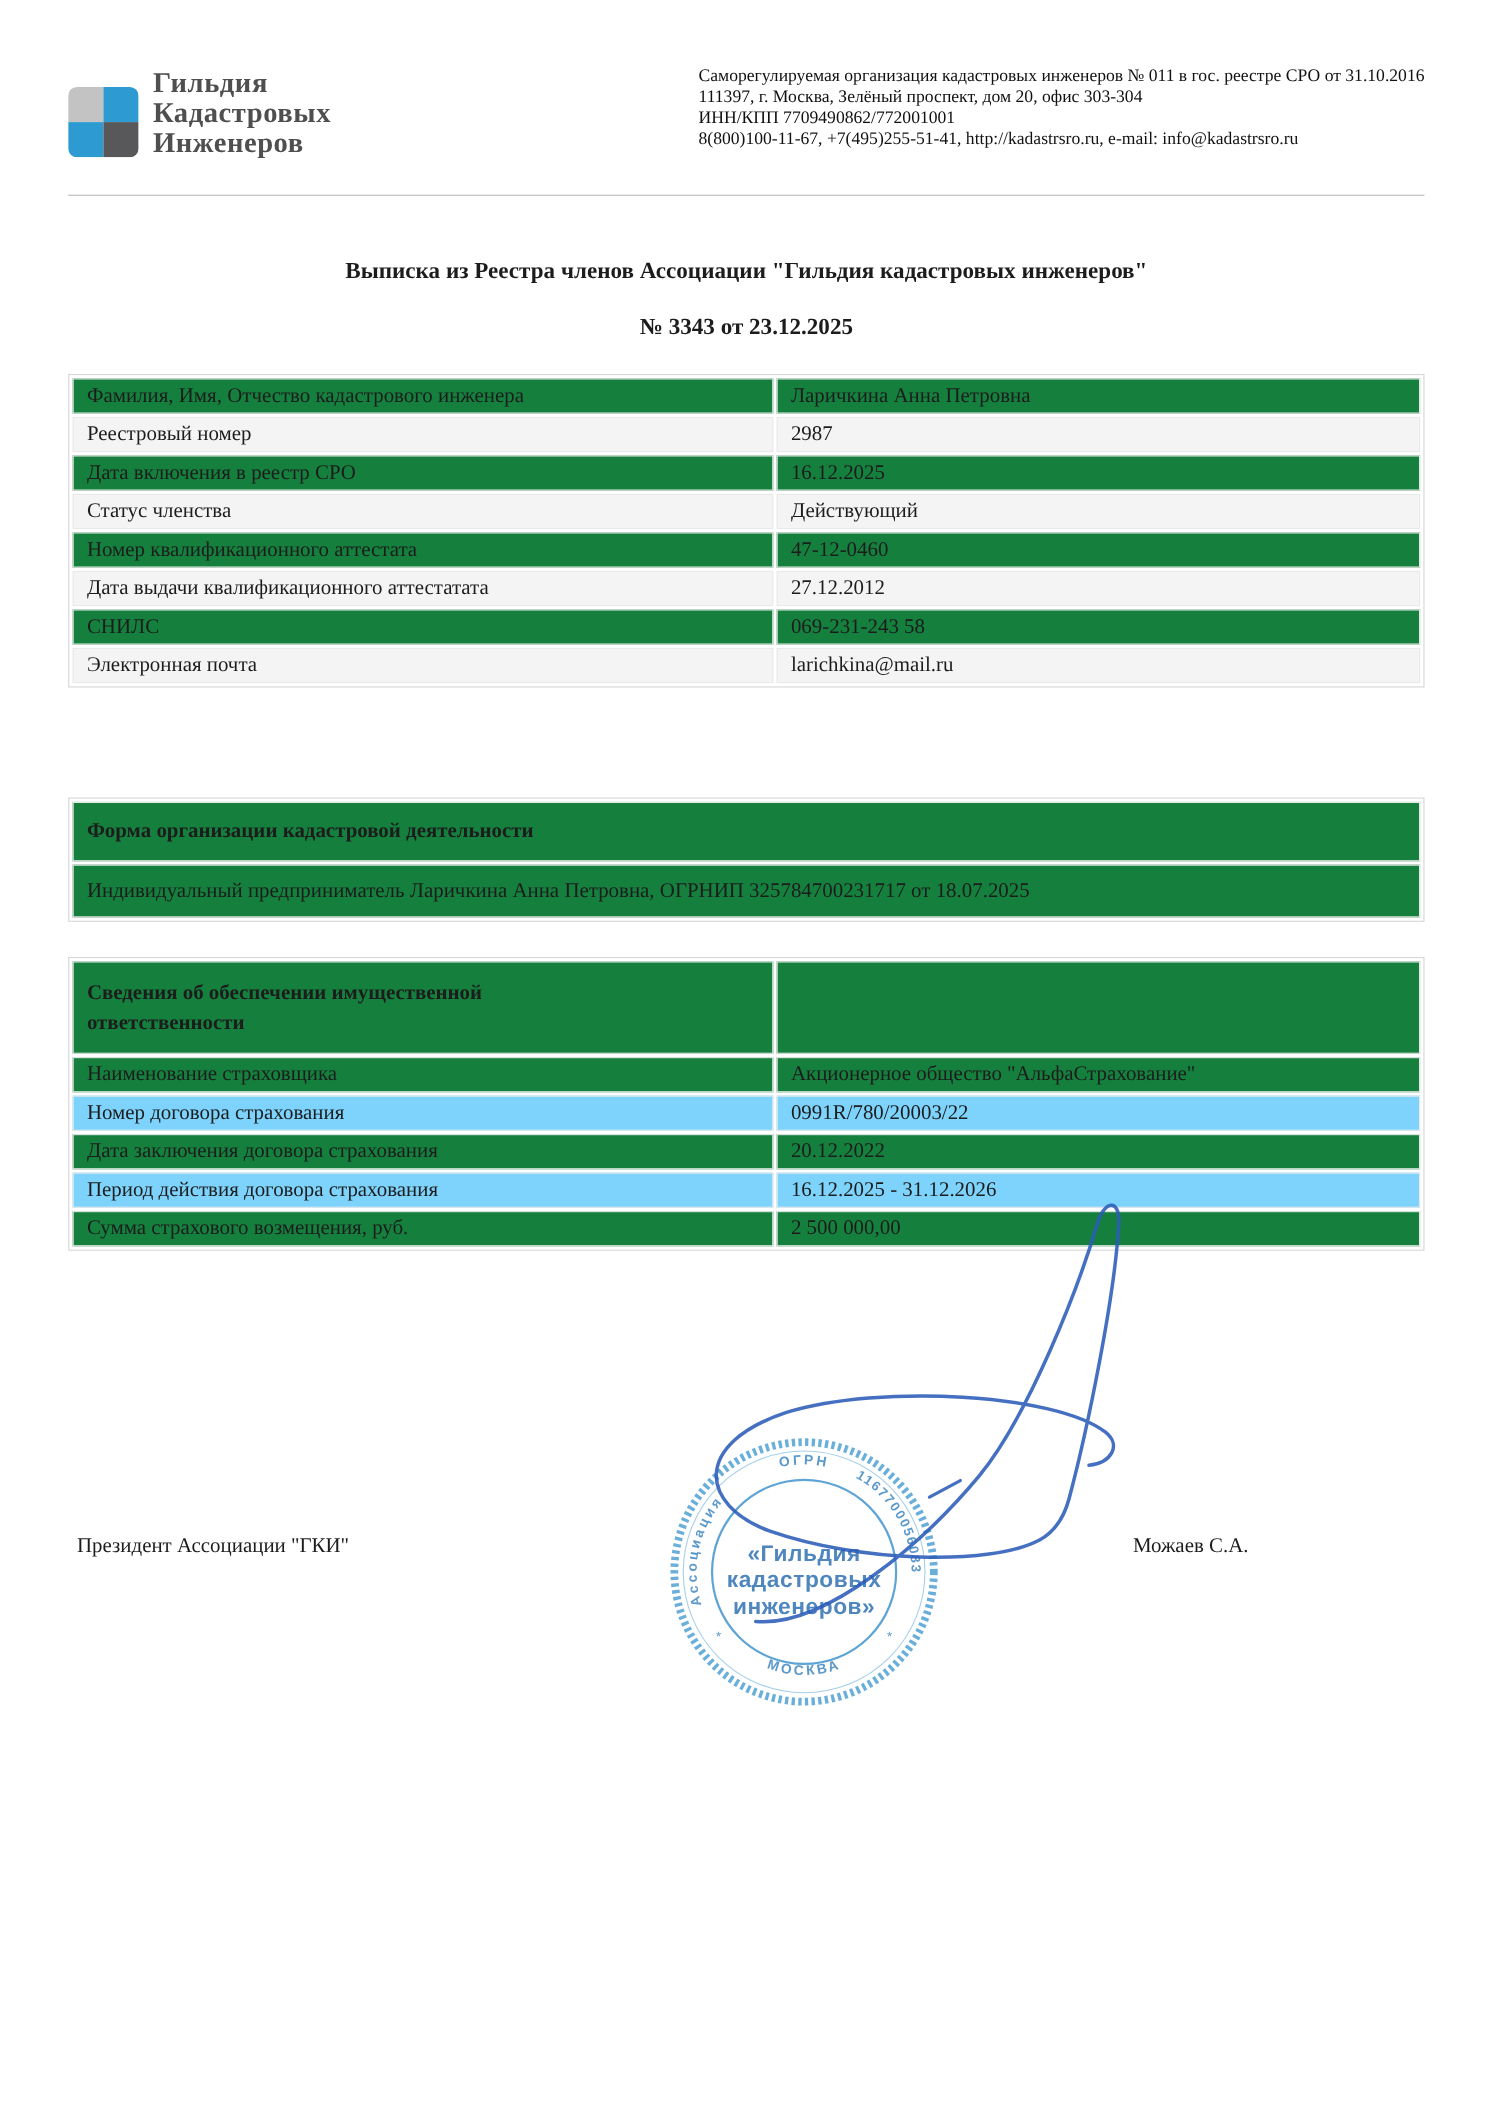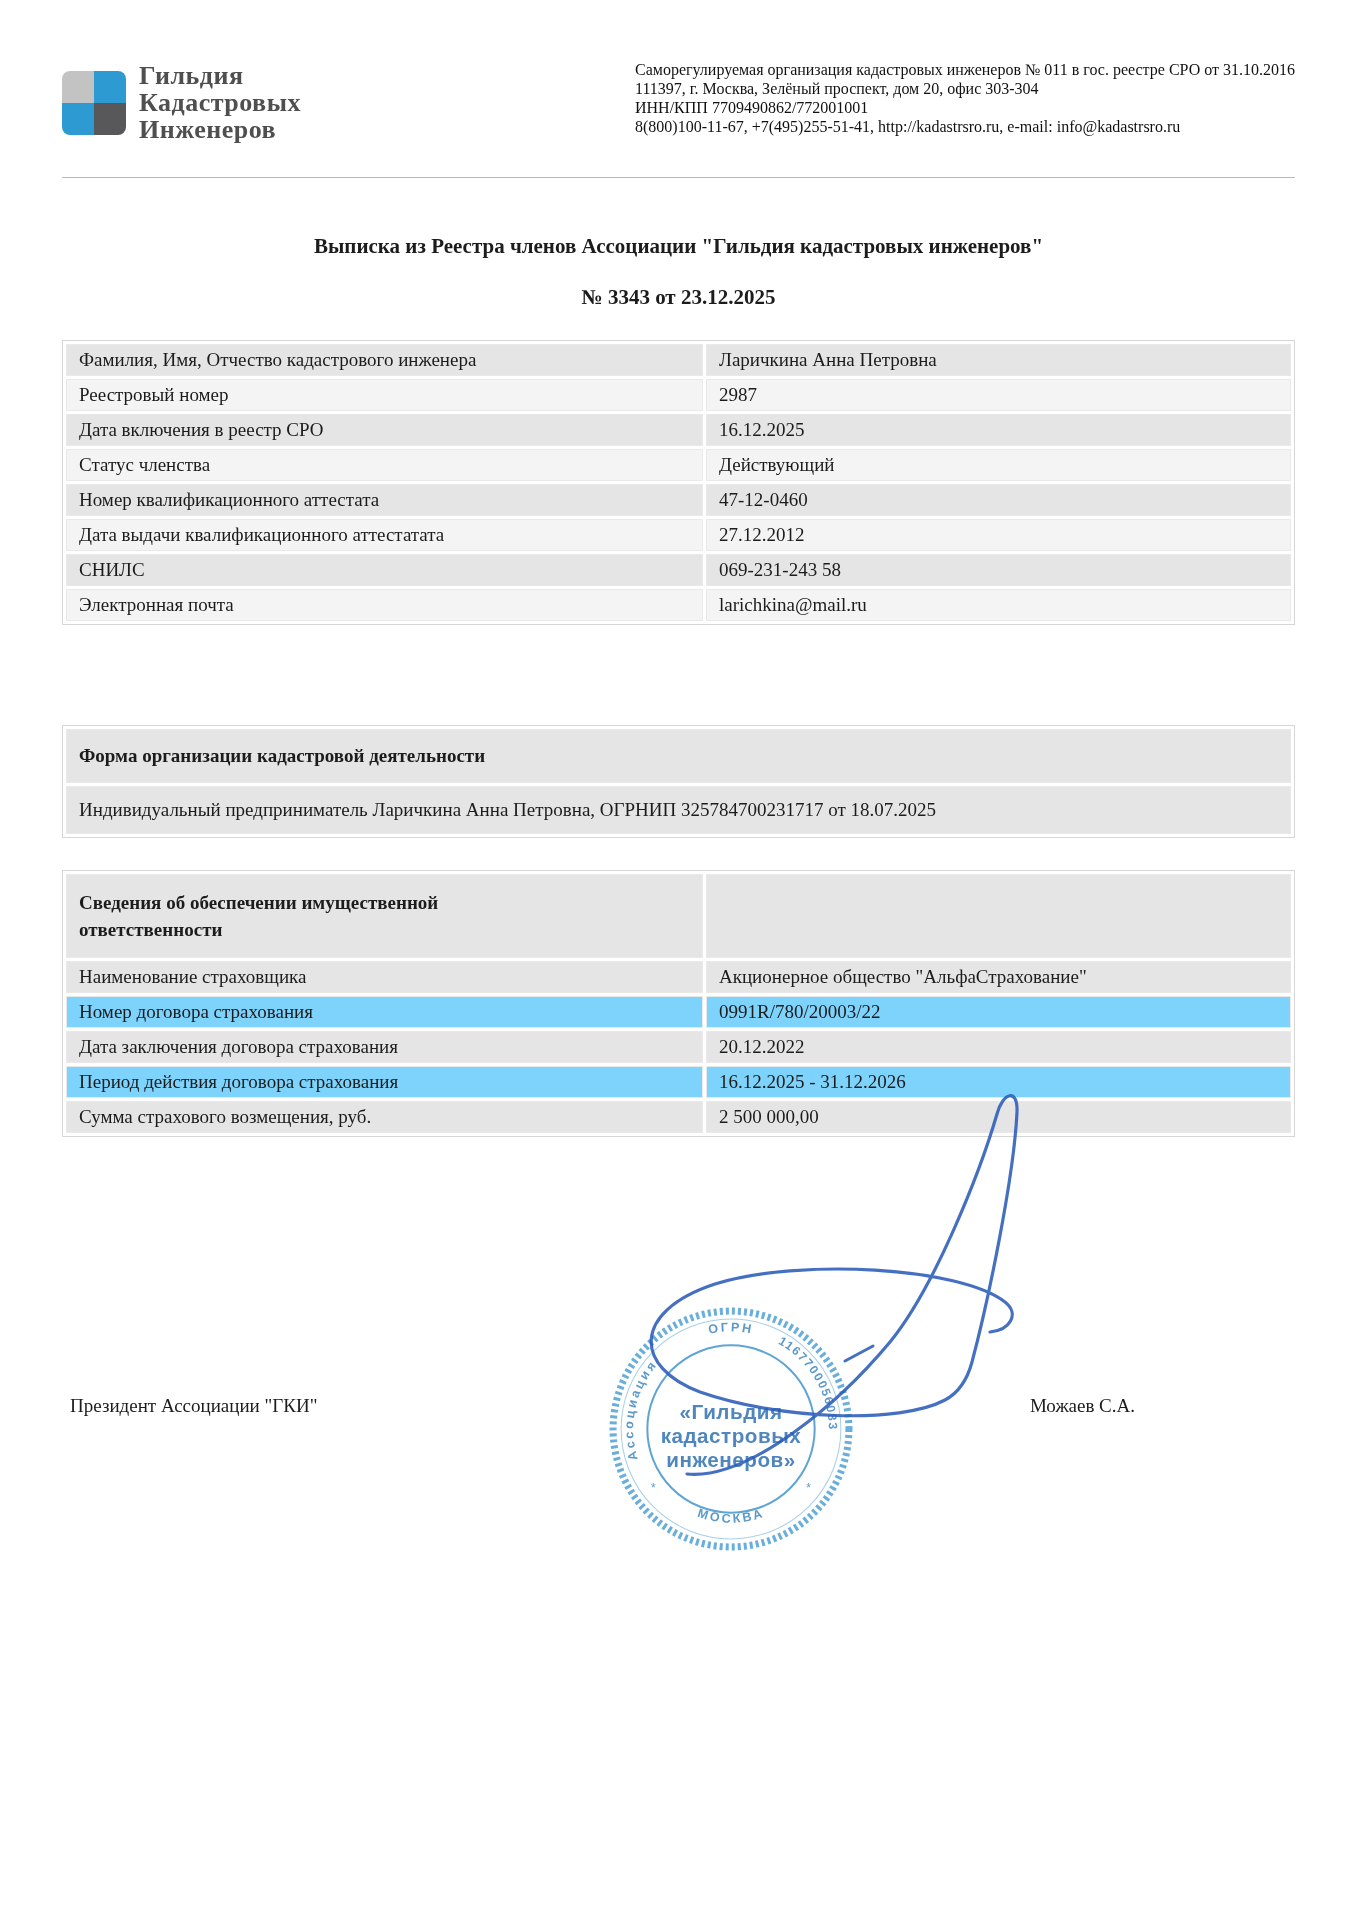--- a/index.html
+++ b/index.html
@@ -8,21 +8,21 @@
     width:1357px;height:1920px;
     background:#ffffff;
     box-sizing:border-box;
     padding:56px 62px 0 62px;
     font-family:"Liberation Serif", serif;
     color:#1c1c1c;
     overflow:hidden;
   }
   
   .doc-header{display:flex;align-items:flex-start;}
-  .logo-block{display:flex;align-items:center;gap:13px;margin-top:6px;}
+  .logo-block{display:flex;align-items:flex-end;gap:13px;margin-top:6px;}
   .logo-mark{
     width:64px;height:64px;display:grid;
     grid-template-columns:32px 32px;grid-template-rows:32px 32px;
     border-radius:8px;overflow:hidden;flex:0 0 auto;
   }
   .sq-tl{background:#c3c3c3;}
   .sq-tr{background:#2e9ad2;}
   .sq-bl{background:#2e9ad2;}
   .sq-br{background:#58585a;}
   .logo-text{font-weight:bold;font-size:26px;line-height:27px;color:#4f4f4f;letter-spacing:.5px;}
@@ -34,21 +34,21 @@
   
   .title-main{margin-top:56px;text-align:center;font-weight:bold;font-size:21px;}
   .title-number{margin-top:26px;text-align:center;font-weight:bold;font-size:21px;}
   
   table.doc-table{
     width:100%;border-collapse:separate;border-spacing:3px;
     border:1px solid #d6d6d6;background:#fff;table-layout:fixed;
   }
   table.doc-table td{
     border:1px solid #e9e9e9;font-size:19px;line-height:22px;
-    padding:4px 12px;vertical-align:middle;background:#e5e5e5;
+    padding:4px 12px;vertical-align:middle;background:#15803d;
     overflow:hidden;
   }
   .member-table{margin-top:30px;}
   .member-table tr:nth-child(even) td{background:#f4f4f4;}
   td.col-label{width:50%;}
   
   .org-table{margin-top:100px;}
   .org-table td.org-heading{font-weight:bold;padding:15px 12px;}
   .org-table td.org-body{padding:10px 12px;line-height:26px;}
   

